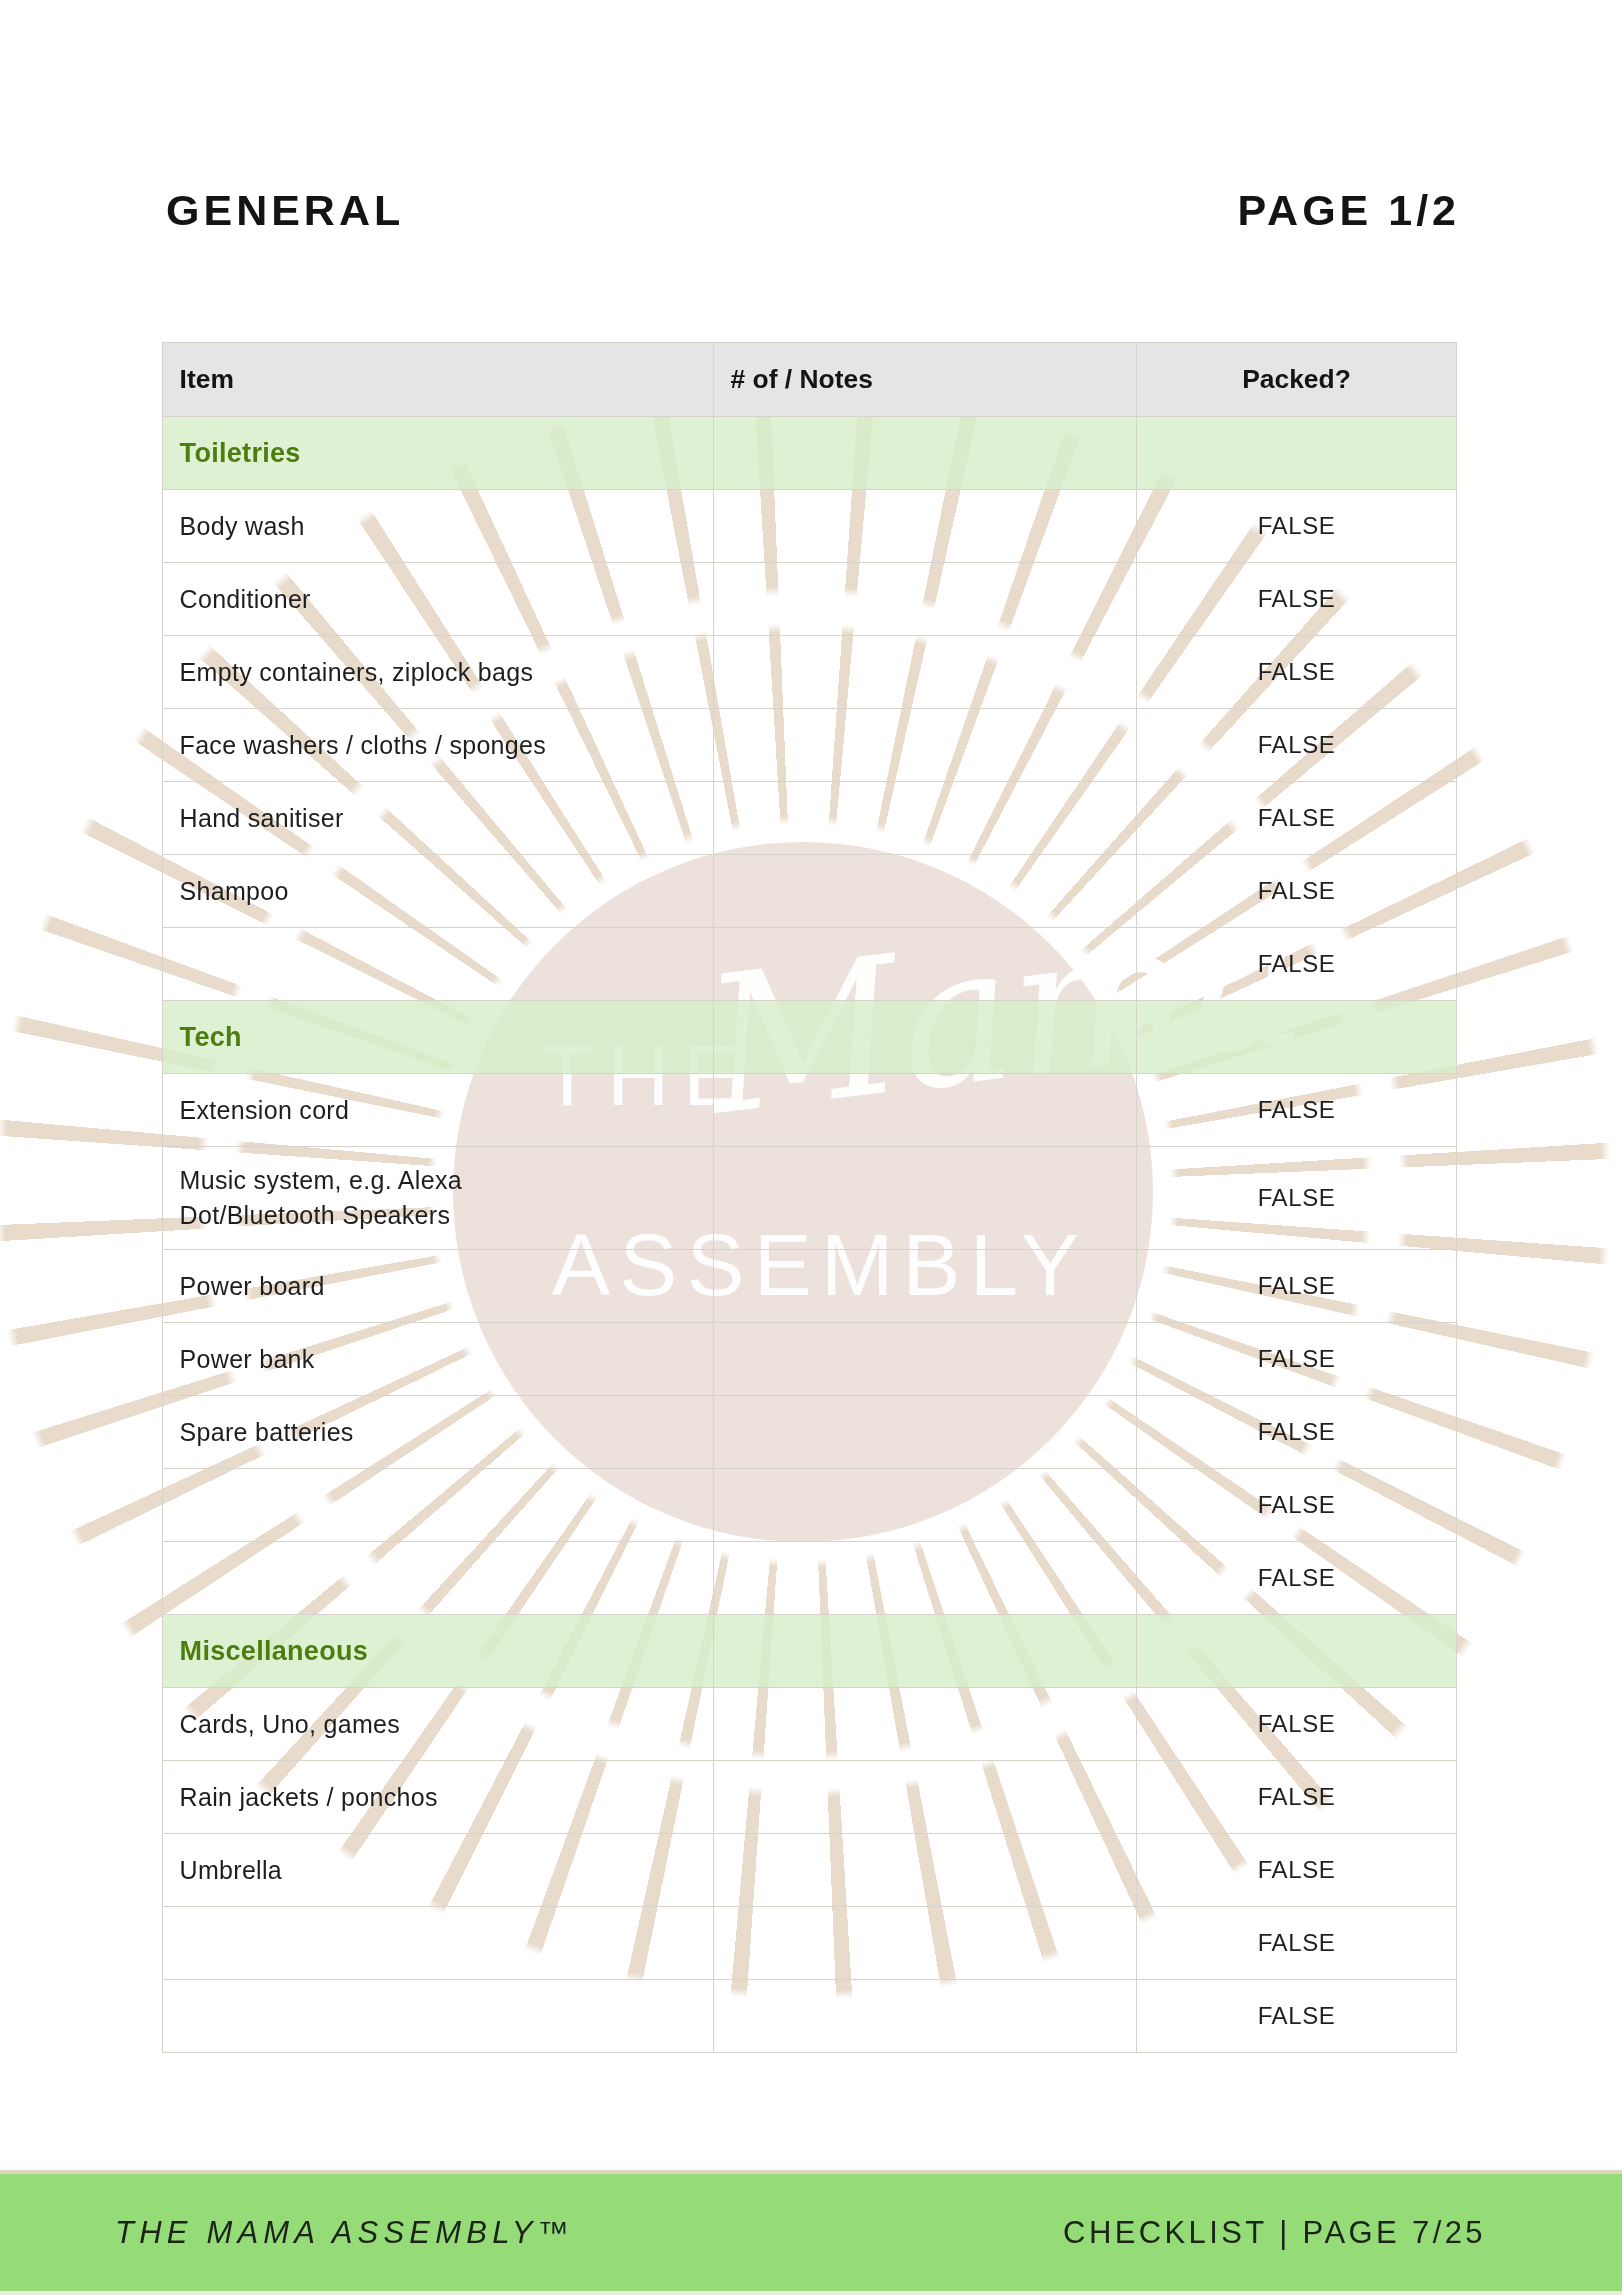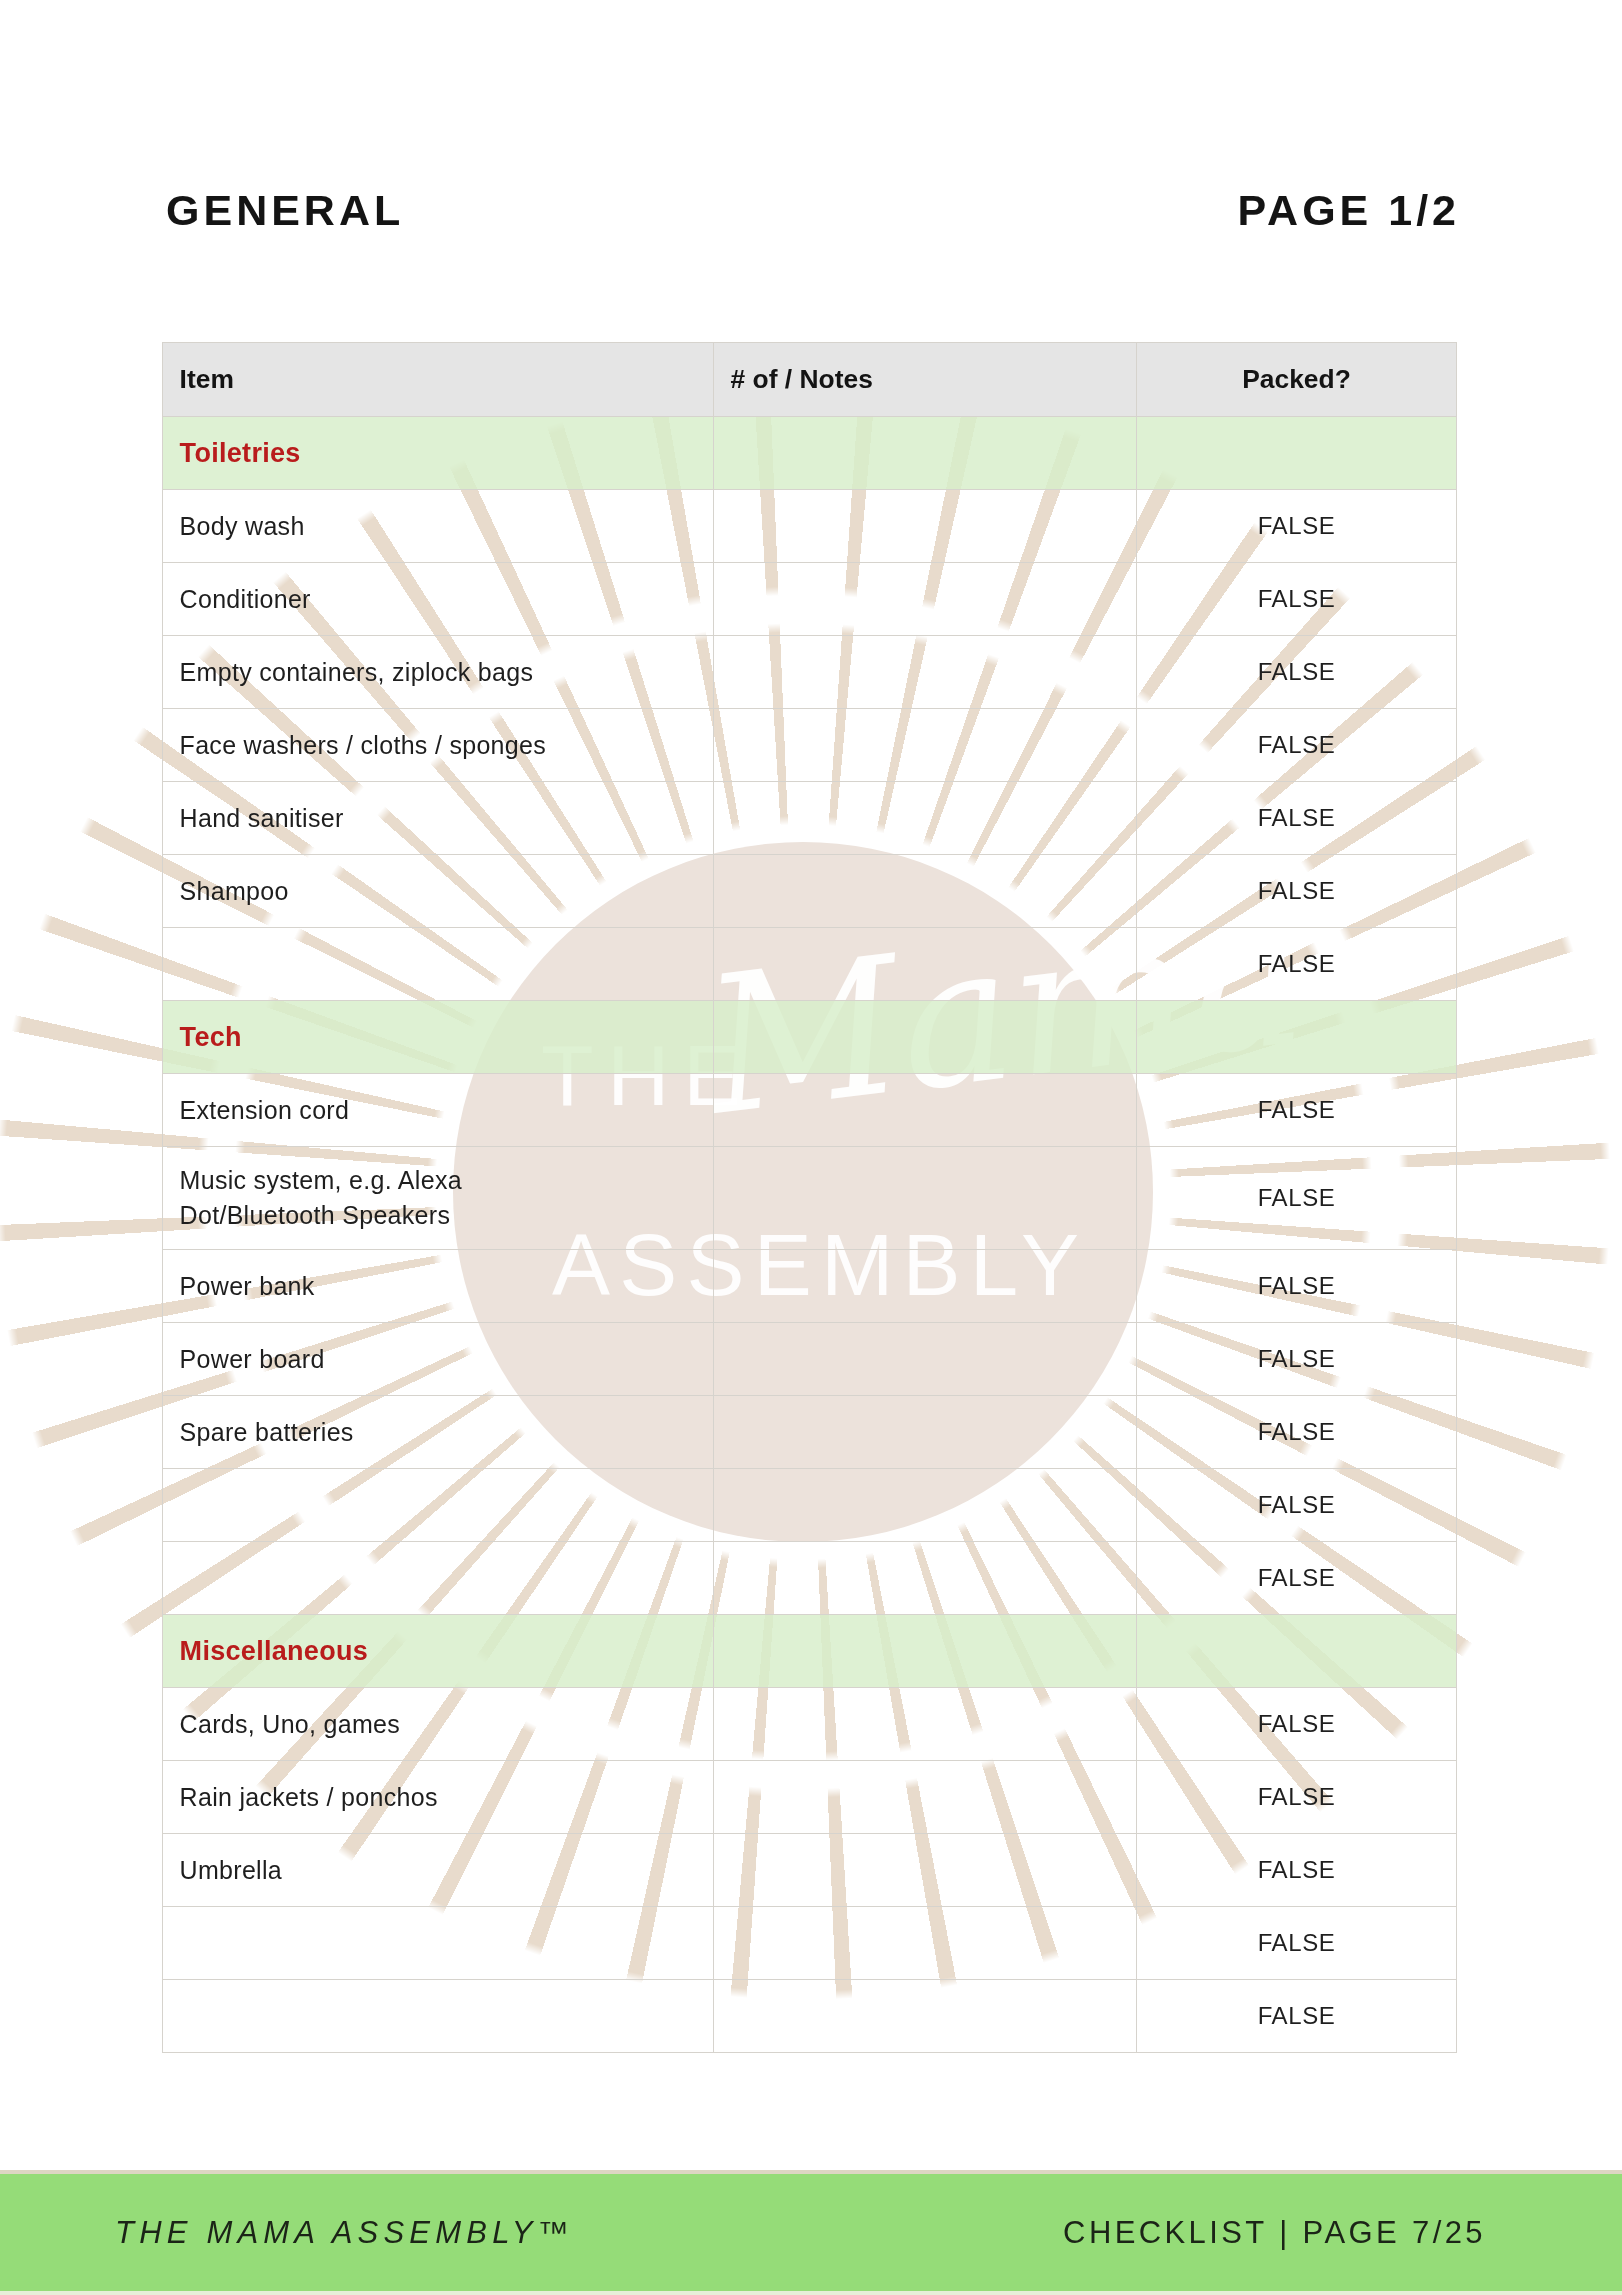--- a/index.html
+++ b/index.html
@@ -47,21 +47,21 @@
     overflow:hidden;
   }
   tr.head-row th{height:74px;background:#e5e5e5;font-size:26.4px;font-weight:bold;color:#141414;}
   th.left,td.item-cell{text-align:left;padding:16px 13.8px 16px 16.6px;}
   th.center,td.packed-cell{text-align:center;}
   tr.data-row td{height:73px;background:transparent;}
   td.item-cell{font-size:25px;letter-spacing:0.3px;color:#1e1e1e;}
   td.item-cell span{display:inline-block;line-height:1.4;}
   td.item-cell span.narrow{max-width:356px;}
   td.packed-cell{font-size:24px;letter-spacing:0.6px;}
-  tr.section-row td{background:rgba(215,238,201,0.82);font-weight:bold;font-size:27px;color:#b91c1c;}
+  tr.section-row td{background:rgba(215,238,201,0.82);font-weight:bold;font-size:27px;color:#4d7c0f;}
 
   
   .footer-shadow{position:absolute;left:0;top:2170px;width:1623px;height:4.6px;background:#ddd6c3;}
   .footer-bar{
     position:absolute;left:0;top:2174px;width:1623px;height:117px;background:#95dc78;
     display:flex;align-items:center;justify-content:space-between;
     box-sizing:border-box;padding:0 137px 0 115px;
     font-size:31px;color:#1b2417;z-index:3;
   }
   .footer-brand{letter-spacing:5.2px;font-style:italic;}
@@ -145,26 +145,26 @@
       <td class="item-cell"><span>Extension cord</span></td>
       <td class="notes-cell"></td>
       <td class="packed-cell">FALSE</td>
     </tr>
     <tr class="data-row">
       <td class="item-cell"><span class="narrow">Music system, e.g. Alexa Dot/Bluetooth Speakers</span></td>
       <td class="notes-cell"></td>
       <td class="packed-cell">FALSE</td>
     </tr>
     <tr class="data-row">
+      <td class="item-cell"><span>Power board</span></td>
+      <td class="notes-cell"></td>
+      <td class="packed-cell">FALSE</td>
+    </tr>
+    <tr class="data-row">
       <td class="item-cell"><span>Power bank</span></td>
-      <td class="notes-cell"></td>
-      <td class="packed-cell">FALSE</td>
-    </tr>
-    <tr class="data-row">
-      <td class="item-cell"><span>Power board</span></td>
       <td class="notes-cell"></td>
       <td class="packed-cell">FALSE</td>
     </tr>
     <tr class="data-row">
       <td class="item-cell"><span>Spare batteries</span></td>
       <td class="notes-cell"></td>
       <td class="packed-cell">FALSE</td>
     </tr>
     <tr class="data-row">
       <td class="item-cell"><span></span></td>

